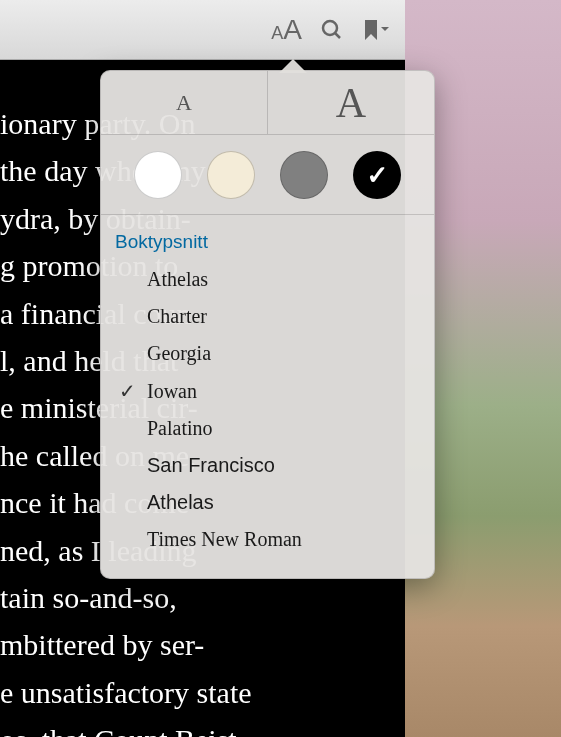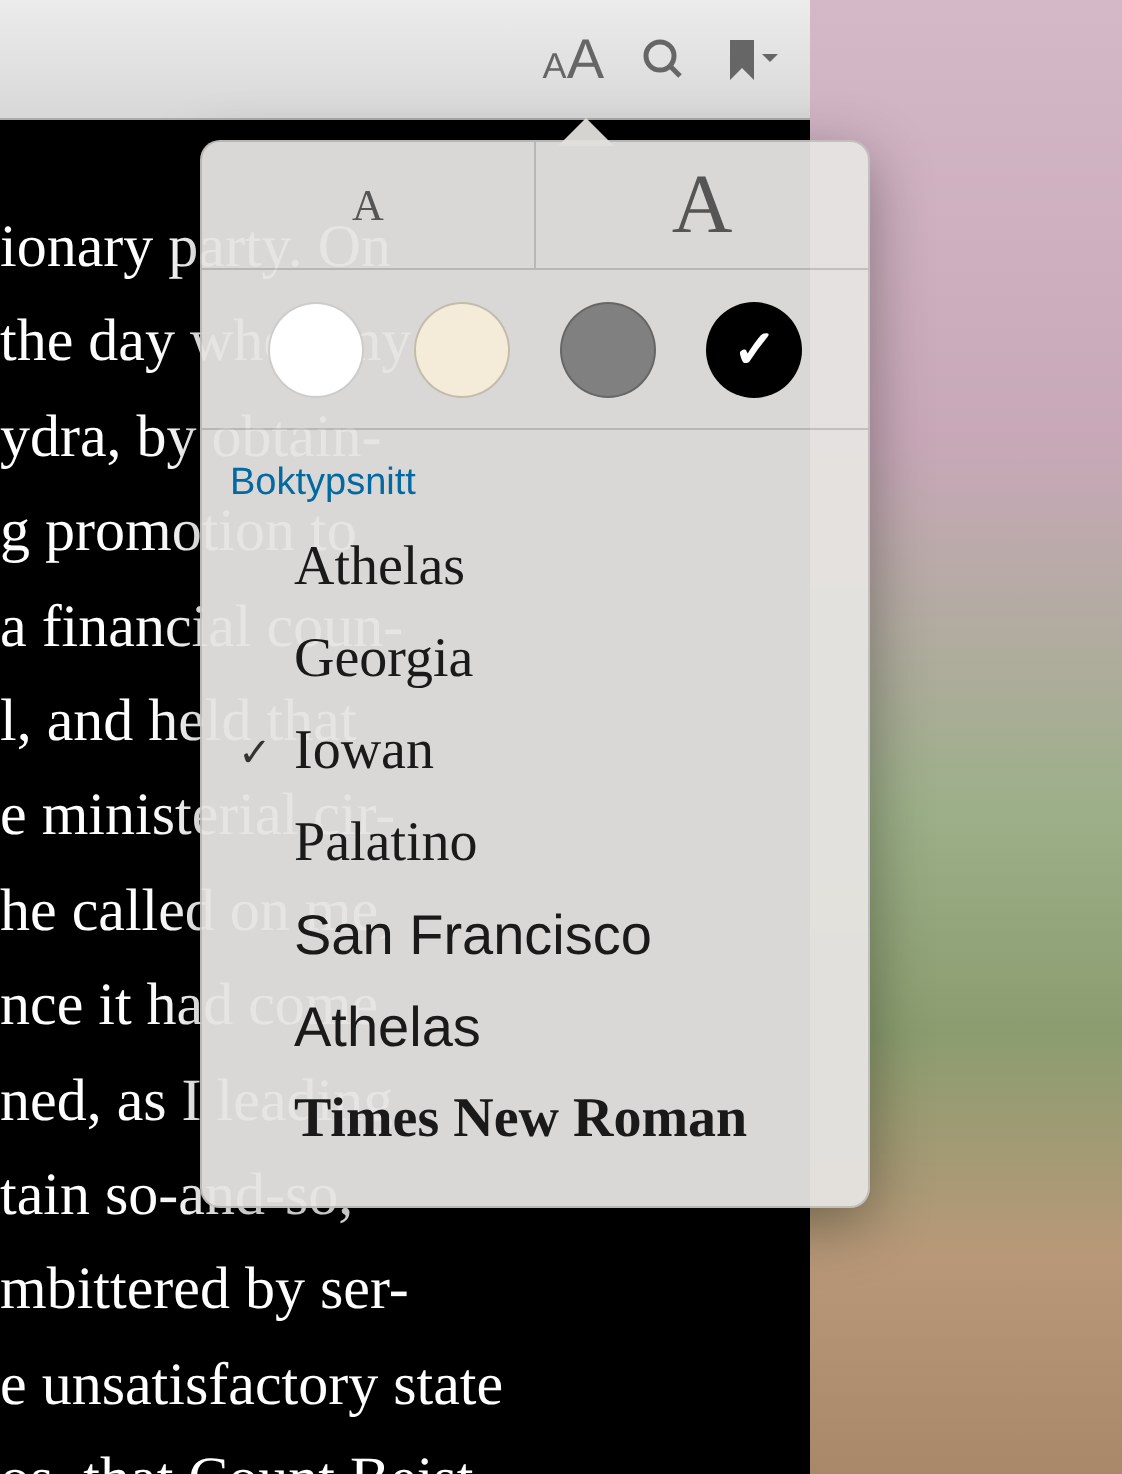--- a/index.html
+++ b/index.html
@@ -179,32 +179,32 @@
       cursor: pointer;
     }
     
     .font-checkmark {
       width: 28px;
       font-size: 20px;
       color: #333;
     }
     
     .font-name {
-      font-size: 28px;
+      font-size: 20px;
       color: #1a1a1a;
     }
     
     .font-athelas { font-family: Athelas, Georgia, serif; }
     .font-charter { font-family: Charter, Georgia, serif; }
     .font-georgia { font-family: Georgia, serif; }
     .font-iowan { font-family: "Iowan Old Style", Georgia, serif; }
     .font-palatino { font-family: Palatino, Georgia, serif; }
     .font-sanfrancisco { font-family: -apple-system, BlinkMacSystemFont, sans-serif; font-weight: 400; }
     .font-seravek { font-family: Seravek, sans-serif; }
-    .font-times { font-family: "Times New Roman", serif; font-weight: bold; }
+    .font-times { font-family: "Times New Roman", serif; }
   </style>
 </head>
 <body>
 
 <div class="background"></div>
 
 <div class="book-page">
   <div class="book-text">ionary party. On
 the day when my
 ydra, by obtain-
@@ -259,20 +259,24 @@
 
   <div class="font-list">
     <div class="font-list-header">Boktypsnitt</div>
     <div id="font-items">
         <div class="font-item">
           <span class="font-checkmark"></span>
           <span class="font-name font-athelas">Athelas</span>
         </div>
         <div class="font-item">
           <span class="font-checkmark"></span>
+          <span class="font-name font-charter">Charter</span>
+        </div>
+        <div class="font-item">
+          <span class="font-checkmark"></span>
           <span class="font-name font-georgia">Georgia</span>
         </div>
         <div class="font-item">
           <span class="font-checkmark">✓</span>
           <span class="font-name font-iowan">Iowan</span>
         </div>
         <div class="font-item">
           <span class="font-checkmark"></span>
           <span class="font-name font-palatino">Palatino</span>
         </div>

